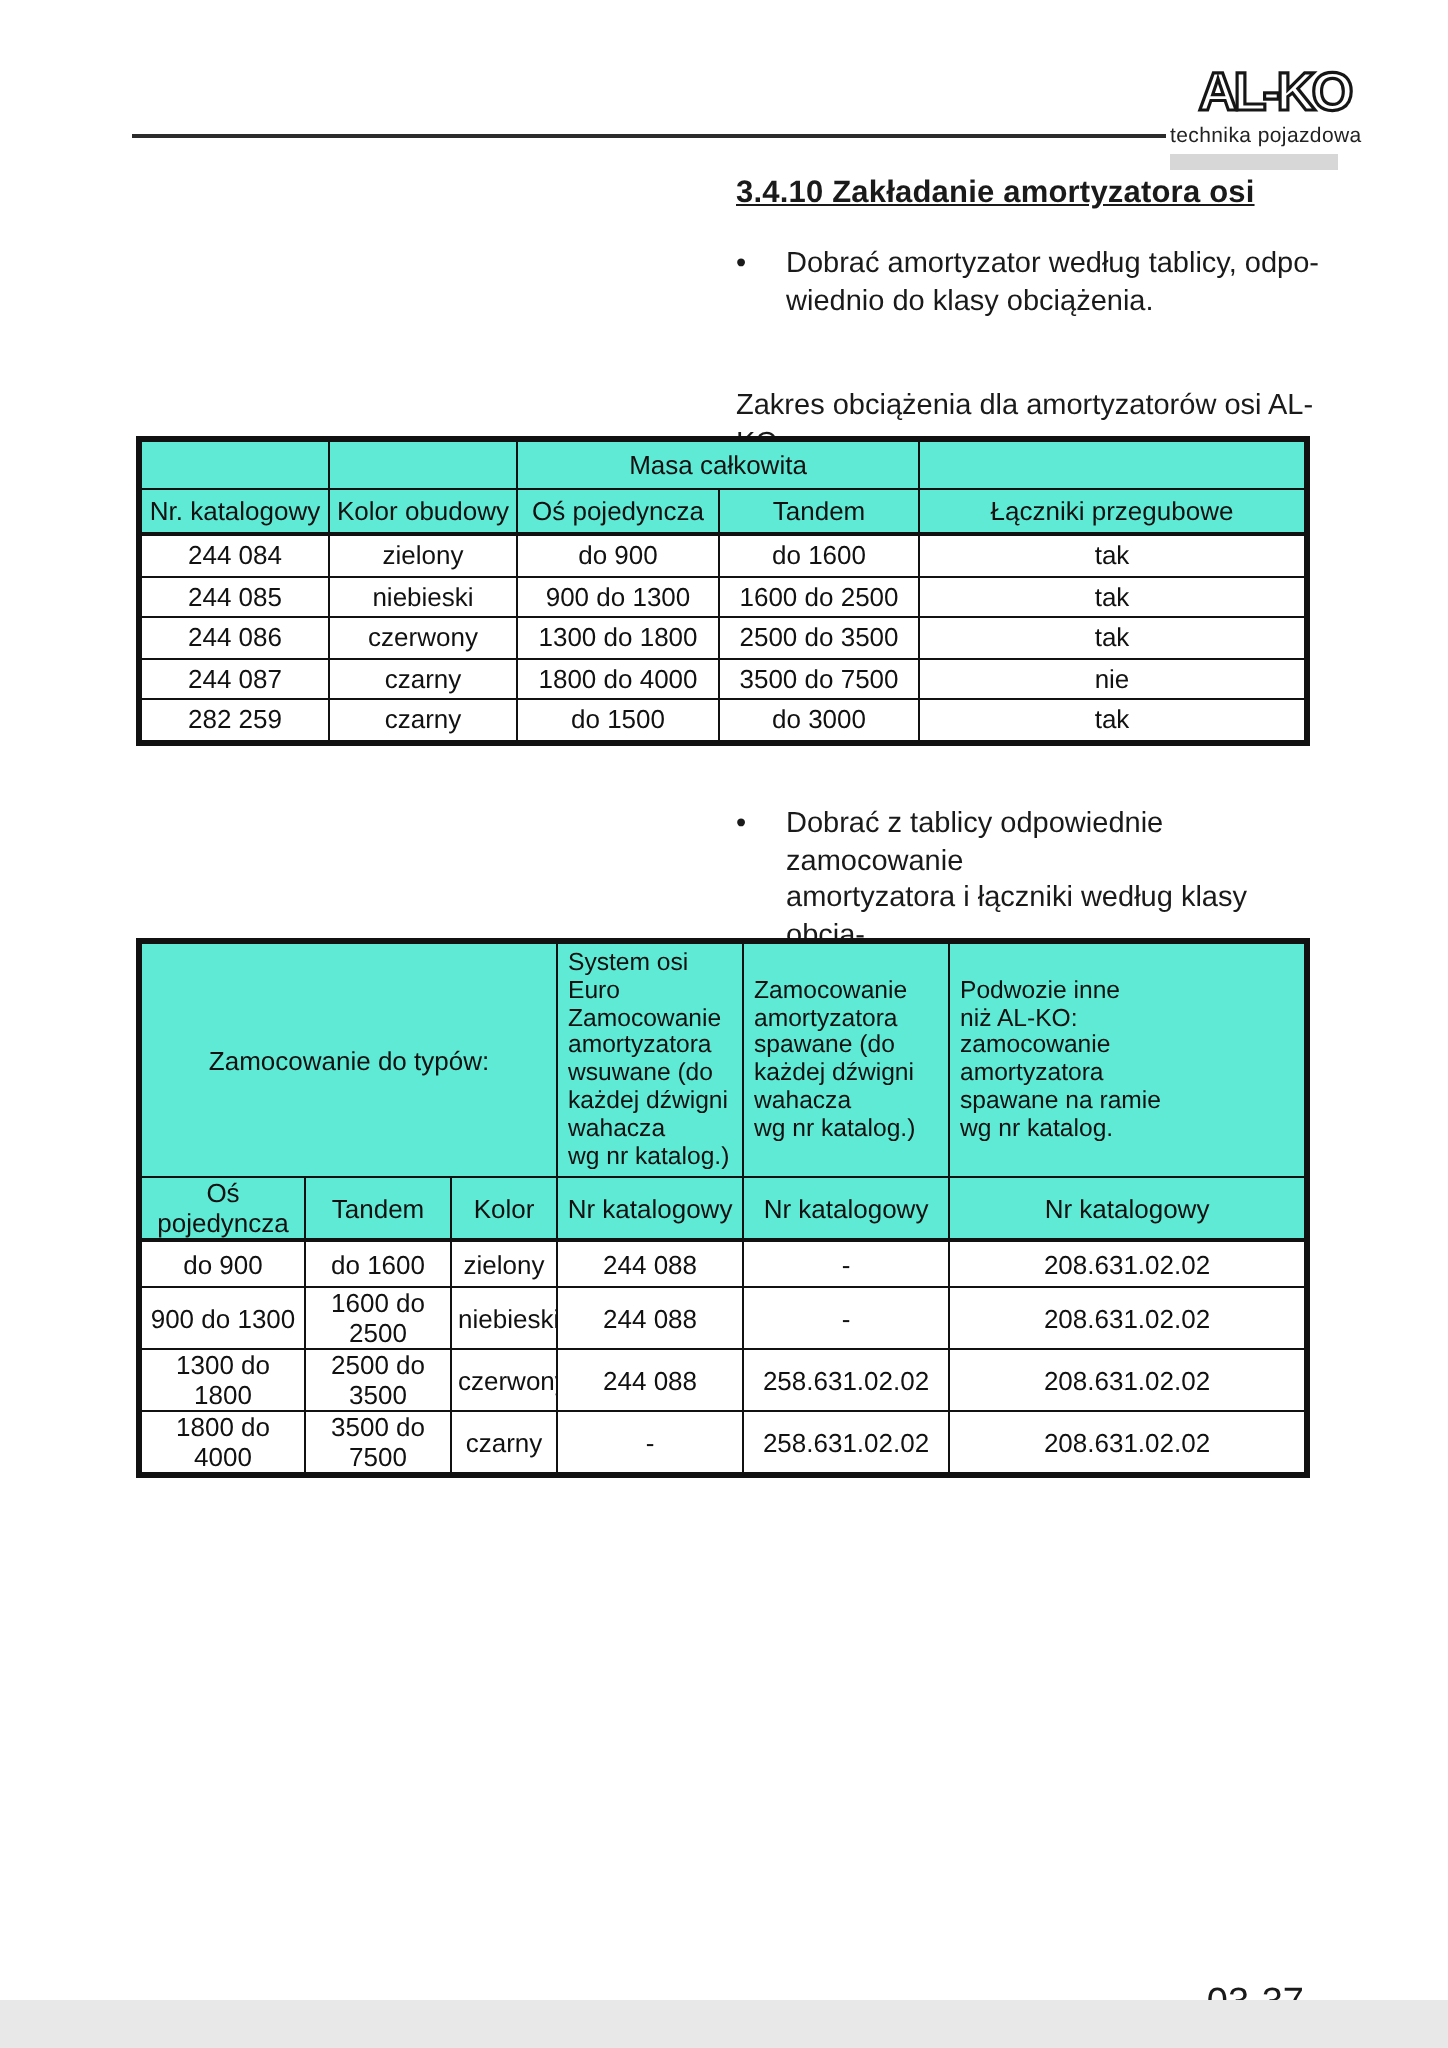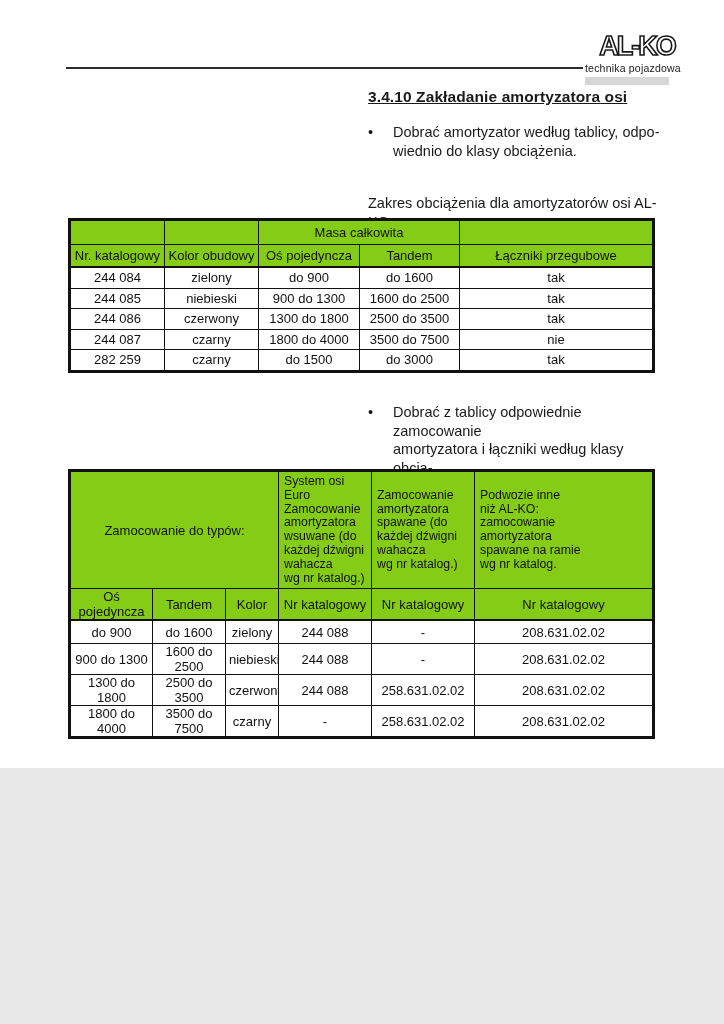--- a/index.html
+++ b/index.html
@@ -1,17 +1,17 @@
 <!DOCTYPE html>
 <html><head>
 <meta charset="utf-8">
 <style>
   html,body { margin:0; padding:0; background:#e8e8e8; }
   .page {
-    position:relative; width:724px; height:768px; margin:0 auto;
+    position:relative; width:724px; height:1000px; margin:0 auto;
     background:#ffffff; overflow:hidden;
     font-family:"Liberation Sans", sans-serif; color:#1a1a1a;
   }
   
   .header-rule { position:absolute; left:66px; top:67px; width:517px; height:2px; background:#2b2b2b; }
   .logo-block { position:absolute; left:585px; top:31px; width:84px; }
   .logo-svg { display:block; margin-left:10px; }
   .logo-tagline { font-size:10.5px; color:#222; letter-spacing:0.2px; white-space:nowrap; margin-top:1px; }
   .logo-bar { width:84px; height:8px; background:#d7d7d7; margin-top:3px; }
   
@@ -19,21 +19,21 @@
   .pre { white-space:pre-line; }
   .bullet { position:absolute; left:368px; width:296px; display:flex; font-size:14.5px; line-height:18.5px; }
   .bullet .dot { width:25px; flex:0 0 25px; }
   .bullet-1 { top:123px; }
   .bullet-2 { top:403px; }
   .para { position:absolute; left:368px; top:194px; width:300px; font-size:14.5px; line-height:18.5px; }
   
   table { border-collapse:collapse; table-layout:fixed; position:absolute; left:68px;
           font-size:13px; color:#111; background:#fff; border:3px solid #111; }
   th, td { border:1.5px solid #111; text-align:center; font-weight:normal; padding:0 3px; overflow:hidden; }
-  th { background:#84cc16; }
+  th { background:#5eead4; }
   .table-1 { top:218px; width:584px; }
   .table-1 .hrow1 th { height:23px; }
   .table-1 .hrow2 th { height:21px; }
   .table-1 td { height:19.5px; }
   thead tr:last-child th { border-bottom:2.5px solid #111; }
   .table-2 { top:469px; width:584px; }
   .table-2 .hrow1 th { height:97px; vertical-align:middle; }
   .table-2 .hrow1 th.desc { text-align:left; font-size:12.3px; line-height:13.8px; padding:3px 5px; font-weight:normal; }
   .table-2 .hrow2 th { height:21px; }
   .table-2 td { height:22px; }

